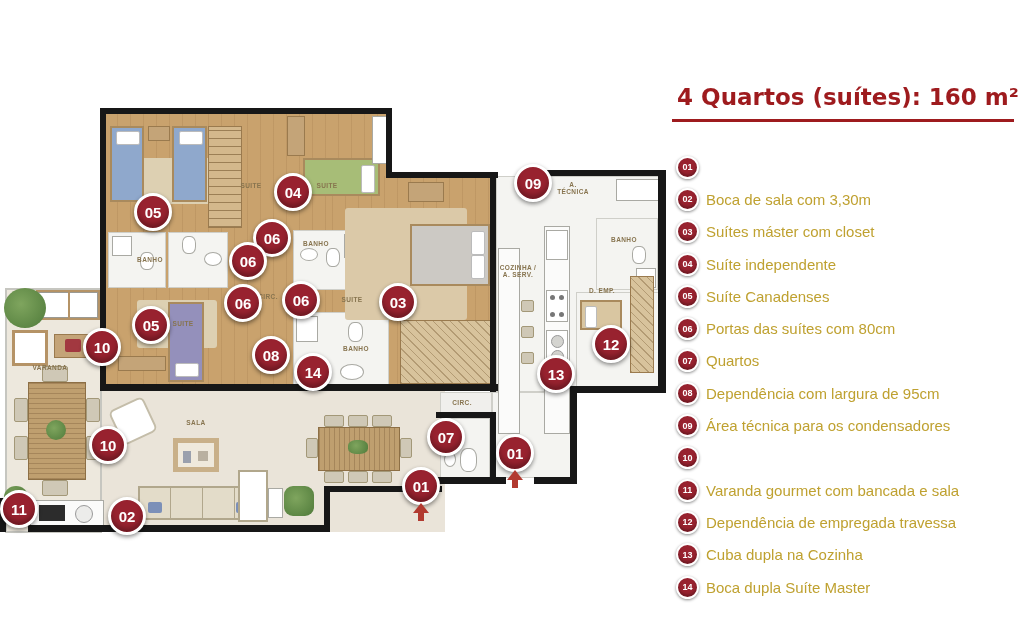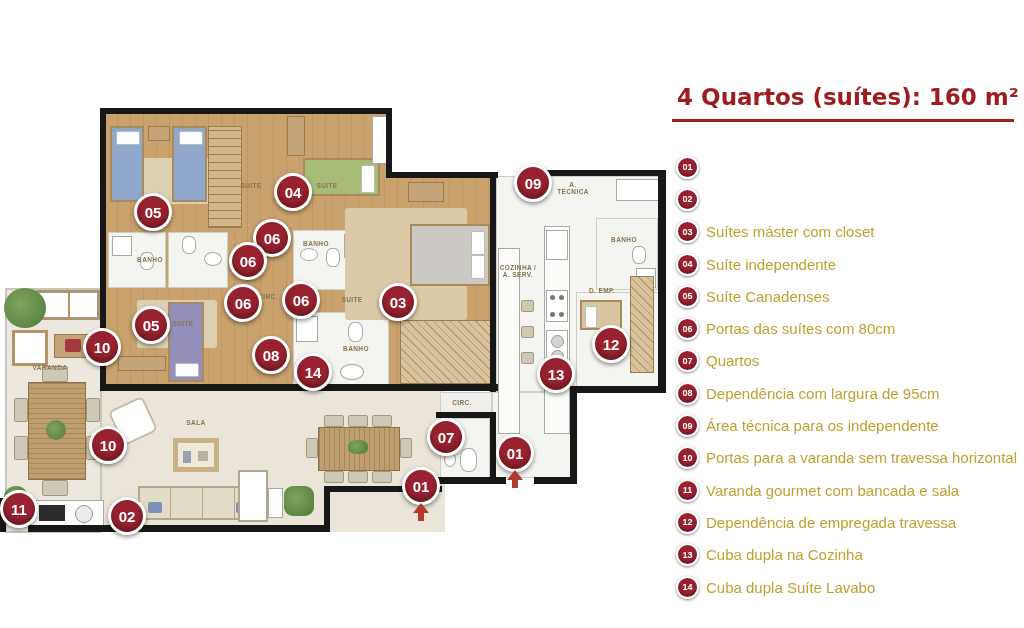--- a/index.html
+++ b/index.html
@@ -260,20 +260,21 @@
   </div>
 
   <div class="plan-title">4 Quartos (suítes): 160 m²</div>
   <div class="title-rule"></div>
   <div class="legend">
       <div class="legend-item">
         <span class="badge">01</span>
       </div>
       <div class="legend-item">
         <span class="badge">02</span>
+        <span class="legend-label">Boca de sala com 3,30m</span>
       </div>
       <div class="legend-item">
         <span class="badge">03</span>
         <span class="legend-label">Suítes máster com closet</span>
       </div>
       <div class="legend-item">
         <span class="badge">04</span>
         <span class="legend-label">Suíte independente</span>
       </div>
       <div class="legend-item">
@@ -287,37 +288,36 @@
       <div class="legend-item">
         <span class="badge">07</span>
         <span class="legend-label">Quartos</span>
       </div>
       <div class="legend-item">
         <span class="badge">08</span>
         <span class="legend-label">Dependência com largura de 95cm</span>
       </div>
       <div class="legend-item">
         <span class="badge">09</span>
-        <span class="legend-label">Área técnica para os independente</span>
+        <span class="legend-label">Área técnica para os condensadores</span>
       </div>
       <div class="legend-item">
         <span class="badge">10</span>
-        <span class="legend-label">Portas para a varanda sem travessa horizontal</span>
       </div>
       <div class="legend-item">
         <span class="badge">11</span>
         <span class="legend-label">Varanda gourmet com bancada e sala</span>
       </div>
       <div class="legend-item">
         <span class="badge">12</span>
         <span class="legend-label">Dependência de empregada travessa</span>
       </div>
       <div class="legend-item">
         <span class="badge">13</span>
         <span class="legend-label">Cuba dupla na Cozinha</span>
       </div>
       <div class="legend-item">
         <span class="badge">14</span>
-        <span class="legend-label">Cuba dupla Suíte Lavabo</span>
+        <span class="legend-label">Boca dupla Suíte Master</span>
       </div>
     </div>
 
 </div>
 
 </body></html>

